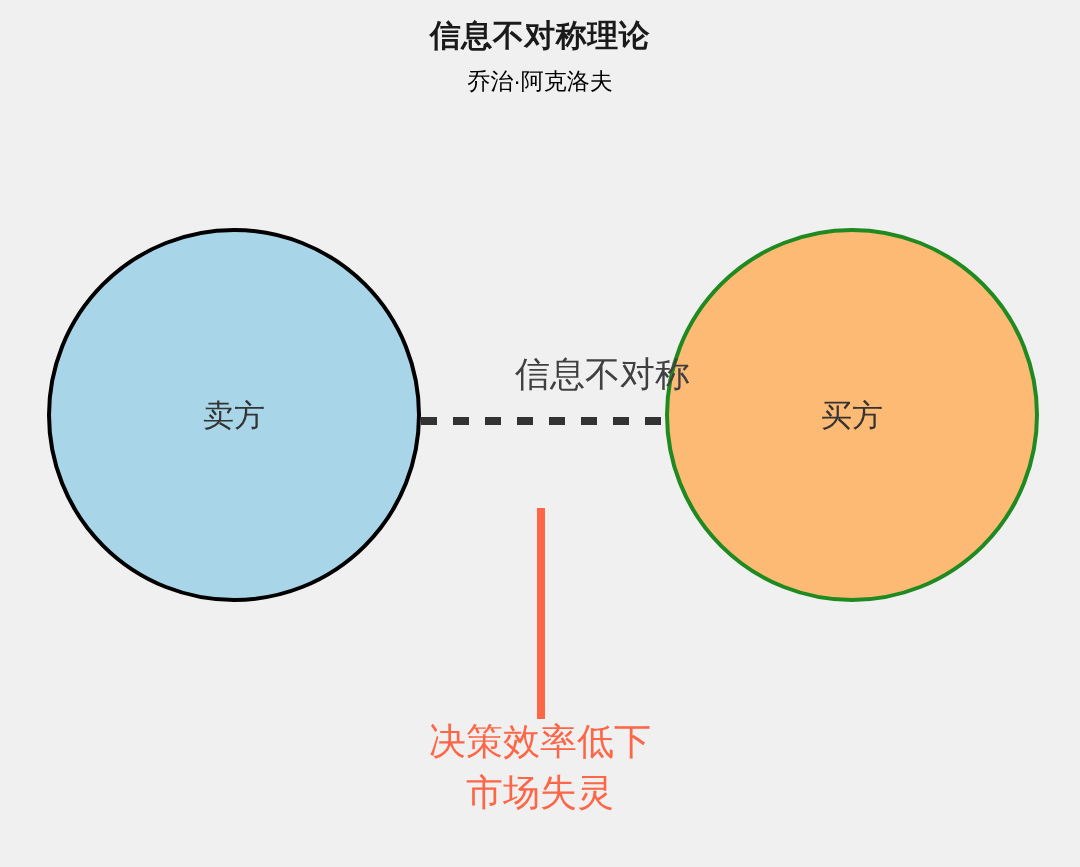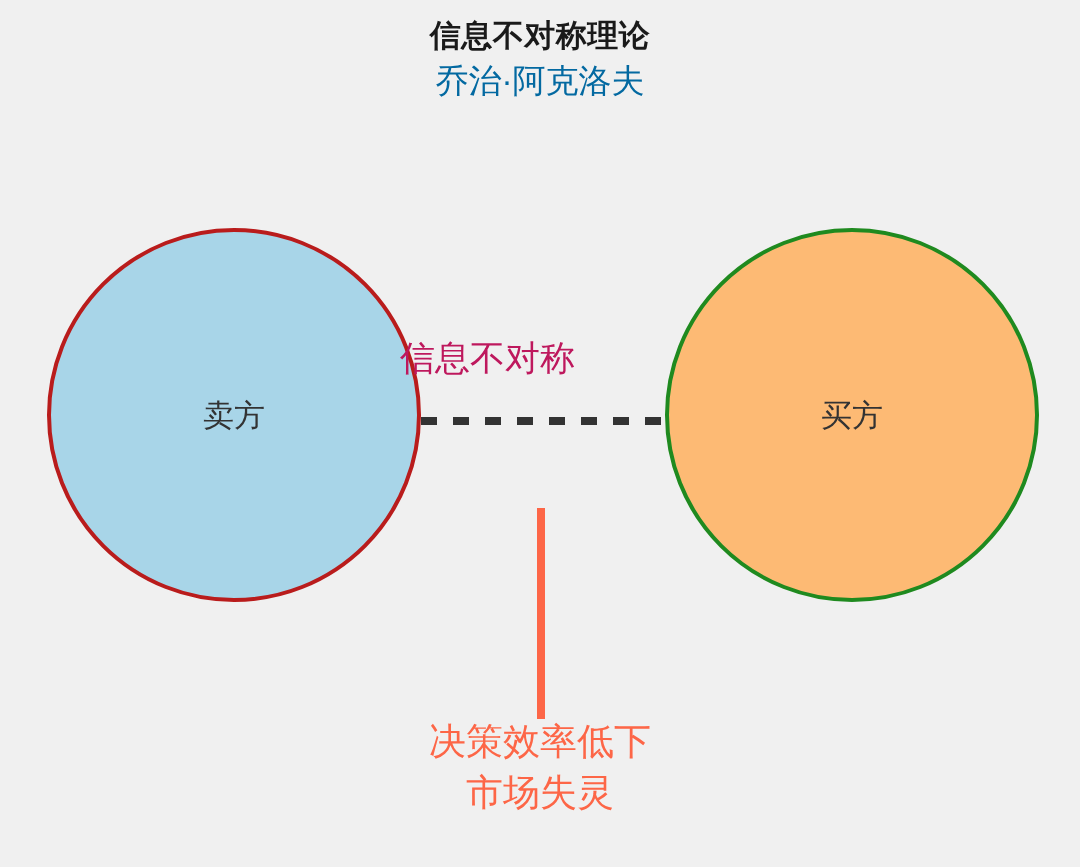--- a/index.html
+++ b/index.html
@@ -29,67 +29,67 @@
     text-align: center;
   }
   #title {
     font-size: 31px;
     font-weight: bold;
     color: #1a1a1a;
     line-height: 44px;
     letter-spacing: 0.5px;
   }
   #subtitle {
-    font-size: 33px;
+    font-size: 23px;
     font-weight: normal;
-    color: #0369a1;
+    color: #000000;
     line-height: 46px;
   }
 
   
   .node-circle {
     position: absolute;
     border-radius: 50%;
     box-sizing: border-box;
     display: flex;
     align-items: center;
     justify-content: center;
   }
   #seller-node {
     left: 47px;
     top: 228px;
     width: 374px;
     height: 374px;
     background: #a8d5e8;
-    border: 4px solid #b91c1c;
+    border: 4px solid #000000;
   }
   #buyer-node {
     left: 665px;
     top: 228px;
     width: 374px;
     height: 374px;
     background: #fdba74;
     border: 4px solid #1f8a1f;
   }
   .node-label {
     font-size: 31px;
     color: #333333;
     line-height: 1;
     user-select: none;
   }
 
   
   #asymmetry-label {
     position: absolute;
     left: 400px;
-    top: 336px;
+    top: 352px;
     width: 290px;
-    text-align: left;
+    text-align: right;
     font-size: 35px;
-    color: #be185d;
+    color: #404040;
     line-height: 44px;
   }
   #asymmetry-dashed-line {
     position: absolute;
     left: 421px;
     top: 417px;
     width: 244px;
     height: 8px;
   }
   #asymmetry-dashed-line .dash {

